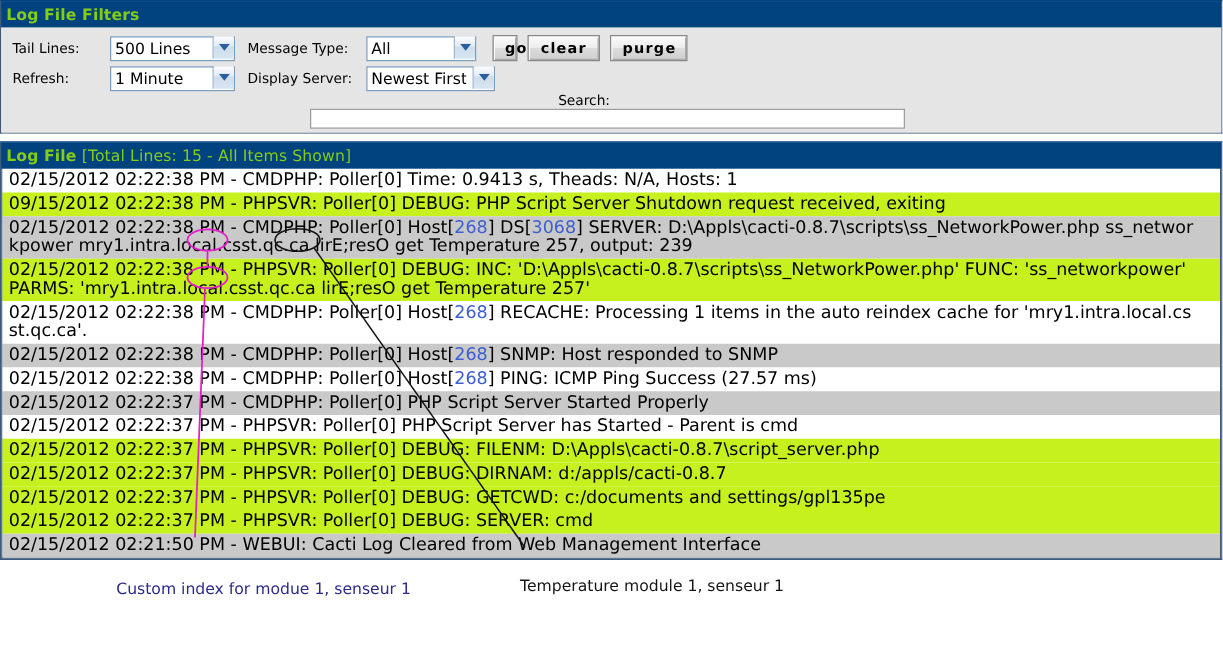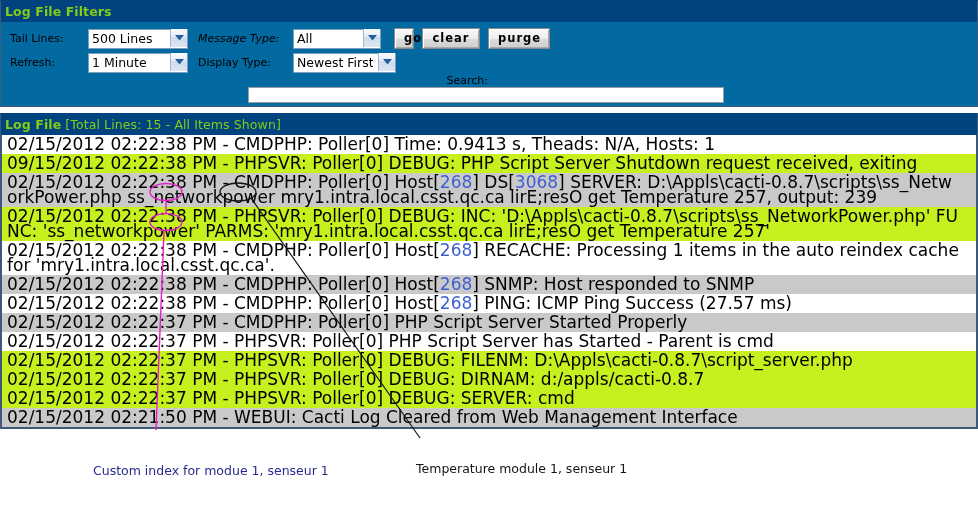--- a/index.html
+++ b/index.html
@@ -22,21 +22,21 @@
     padding: 3px 6px 4px 3px;
     letter-spacing: .1px;
     line-height: 14px;
     height: 21px;
     border: 1px solid #00437f;
   }
   .panel-head .light { font-weight: normal; }
 
   
   .filters-body {
-    background: #0369a1;
+    background: #e5e5e5;
     padding: 4px 16px 6px 0;
   }
   .frow { display: flex; align-items: center; height: 24px; padding-left: 9px; }
   .flabel {
     font-size: 11px; color: #000;
     font-family: "DejaVu Sans", sans-serif;
   }
   .flabel.w1 { width: 78px; }
   .flabel.w2 { width: 95px; }
 
@@ -81,21 +81,21 @@
     color: #000;
     height: 21px;
     padding: 0 9px;
     cursor: pointer;
     border-radius: 0;
   }
 
   
   .logwrap { border:1px solid #3d5a7a; border-top:none; }
   .logrow {
-    font-size: 17px;
+    font-size: 14px;
     line-height: 15px;
     color: #000;
     padding: 2px 17px 2px 5px;
     font-family: "DejaVu Sans", sans-serif;
     white-space: pre-wrap;
     word-break: break-all;
   }
   .r-white { background:#ffffff; }
   .r-gray  { background:#c9c9c9; }
   .r-green { background:#c6f01e; }
@@ -129,21 +129,21 @@
           <select class="xp" style="width:100px;">
             <option>500 Lines</option>
           </select>
           <span class="arrow">
             <svg width="9" height="6" viewBox="0 0 9 6">
                 <path d="M0 0 L4.5 5.5 L9 0 Z" fill="#2a5f9e"></path>
               </svg>
           </span>
         </span>
 
-        <span class="flabel w2" style="margin-left:10px;font-style:italic;">Message Type:</span>
+        <span class="flabel w2" style="margin-left:10px;">Message Type:</span>
         <span class="selwrap">
           <select class="xp" style="width:88px;">
             <option>All</option>
           </select>
           <span class="arrow">
             <svg width="9" height="6" viewBox="0 0 9 6">
                 <path d="M0 0 L4.5 5.5 L9 0 Z" fill="#2a5f9e"></path>
               </svg>
           </span>
         </span>
@@ -159,21 +159,21 @@
           <select class="xp" style="width:100px;">
             <option>1 Minute</option>
           </select>
           <span class="arrow">
             <svg width="9" height="6" viewBox="0 0 9 6">
                 <path d="M0 0 L4.5 5.5 L9 0 Z" fill="#2a5f9e"></path>
               </svg>
           </span>
         </span>
 
-        <span class="flabel w2" style="margin-left:10px;">Display Type:</span>
+        <span class="flabel w2" style="margin-left:10px;">Display Server:</span>
         <span class="selwrap">
           <select class="xp" style="width:103px;">
             <option>Newest First</option>
           </select>
           <span class="arrow">
             <svg width="9" height="6" viewBox="0 0 9 6">
                 <path d="M0 0 L4.5 5.5 L9 0 Z" fill="#2a5f9e"></path>
               </svg>
           </span>
         </span>
@@ -198,20 +198,21 @@
         <div class="logrow r-green">09/15/2012 02:22:38 PM - PHPSVR: Poller[0] DEBUG: PHP Script Server Shutdown request received, exiting</div>
         <div class="logrow r-gray">02/15/2012 02:22:38 PM - CMDPHP: Poller[0] Host[<span class="hl">268</span>] DS[<span class="hl">3068</span>] SERVER: D:\Appls\cacti-0.8.7\scripts\ss_NetworkPower.php ss_networkpower mry1.intra.local.csst.qc.ca lirE;resO get Temperature 257, output: 239</div>
         <div class="logrow r-green">02/15/2012 02:22:38 PM - PHPSVR: Poller[0] DEBUG: INC: 'D:\Appls\cacti-0.8.7\scripts\ss_NetworkPower.php' FUNC: 'ss_networkpower' PARMS: 'mry1.intra.local.csst.qc.ca lirE;resO get Temperature 257'</div>
         <div class="logrow r-white">02/15/2012 02:22:38 PM - CMDPHP: Poller[0] Host[<span class="hl">268</span>] RECACHE: Processing 1 items in the auto reindex cache for 'mry1.intra.local.csst.qc.ca'.</div>
         <div class="logrow r-gray">02/15/2012 02:22:38 PM - CMDPHP: Poller[0] Host[<span class="hl">268</span>] SNMP: Host responded to SNMP</div>
         <div class="logrow r-white">02/15/2012 02:22:38 PM - CMDPHP: Poller[0] Host[<span class="hl">268</span>] PING: ICMP Ping Success (27.57 ms)</div>
         <div class="logrow r-gray">02/15/2012 02:22:37 PM - CMDPHP: Poller[0] PHP Script Server Started Properly</div>
         <div class="logrow r-white">02/15/2012 02:22:37 PM - PHPSVR: Poller[0] PHP Script Server has Started - Parent is cmd</div>
         <div class="logrow r-green">02/15/2012 02:22:37 PM - PHPSVR: Poller[0] DEBUG: FILENM: D:\Appls\cacti-0.8.7\script_server.php</div>
         <div class="logrow r-green">02/15/2012 02:22:37 PM - PHPSVR: Poller[0] DEBUG: DIRNAM: d:/appls/cacti-0.8.7</div>
+        <div class="logrow r-green">02/15/2012 02:22:37 PM - PHPSVR: Poller[0] DEBUG: GETCWD: c:/documents and settings/gpl135pe</div>
         <div class="logrow r-green">02/15/2012 02:22:37 PM - PHPSVR: Poller[0] DEBUG: SERVER: cmd</div>
         <div class="logrow r-gray">02/15/2012 02:21:50 PM - WEBUI: Cacti Log Cleared from Web Management Interface</div>
       </div>
   </div>
 
   <svg id="overlay">
 
     <ellipse cx="166" cy="192" rx="16" ry="8.5" fill="none" stroke="#e41ec8" stroke-width="1.4"></ellipse>
 
     <ellipse cx="166" cy="222" rx="16" ry="8.5" fill="none" stroke="#e41ec8" stroke-width="1.4"></ellipse>

